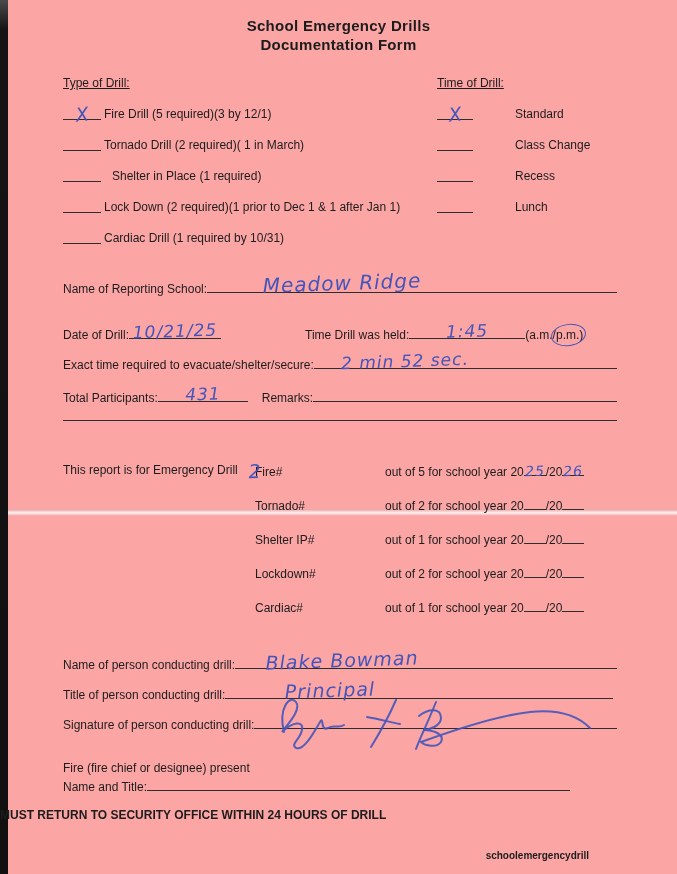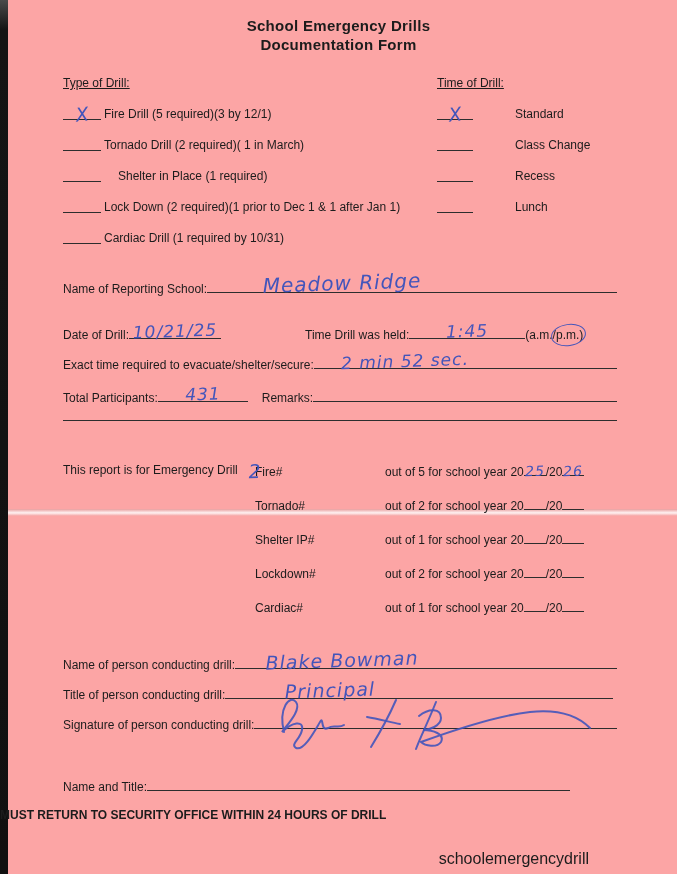--- a/index.html
+++ b/index.html
@@ -38,42 +38,42 @@
   .circled::after {
     content:""; position:absolute; left:-5px; right:-7px; top:-4px; bottom:-4px;
     border:1.7px solid var(--ink); border-radius:50%; transform:rotate(-8deg);
   }
   .rpt-field { display:inline-flex; width:130px; align-items:baseline;flex-direction:column; }
   .rpt-field .line { flex:1; }
   .bold { font-weight:bold; }
   .center { left:0; right:0; text-align:left; }
   .sig-svg { position:absolute; left:268px; top:690px; width:330px; height:62px; }
   .sig-svg path { stroke:var(--ink); fill:none; stroke-width:2; stroke-linecap:round; opacity:.9; }
-  .wm { font-size:16px; font-weight:normal; }
+  .wm { font-size:10px; font-weight:bold; }
 </style>
 </head>
 <body>
 
 <div class="page">
   <div class="scan-edge"></div>
   <div class="seam"></div>
 
   <div class="row title" style="top:16px">School Emergency Drills</div>
   <div class="row title" style="top:35px">Documentation Form</div>
 
   <div class="row hd" style="top:76px;left:63px">Type of Drill:</div>
 
   <div class="row" style="top:107px;left:63px">
     <span class="line" style="width:38px"><span class="ink xm">X</span></span><span style="margin-left:3px">Fire Drill (5 required)(3 by 12/1)</span>
   </div>
   <div class="row" style="top:138px;left:63px">
     <span class="line" style="width:38px"><span class="ink xm"></span></span><span style="margin-left:3px">Tornado Drill (2 required)( 1 in March)</span>
   </div>
   <div class="row" style="top:169px;left:63px">
-    <span class="line" style="width:38px"><span class="ink xm"></span></span><span style="margin-left:17px">Shelter in Place (1 required)</span>
+    <span class="line" style="width:38px"><span class="ink xm"></span></span><span style="margin-left:11px">Shelter in Place (1 required)</span>
   </div>
   <div class="row" style="top:200px;left:63px">
     <span class="line" style="width:38px"><span class="ink xm"></span></span><span style="margin-left:3px">Lock Down (2 required)(1 prior to Dec 1 &amp; 1 after Jan 1)</span>
   </div>
   <div class="row" style="top:231px;left:63px">
     <span class="line" style="width:38px"><span class="ink xm"></span></span><span style="margin-left:3px">Cardiac Drill (1 required by 10/31)</span>
   </div>
 
   <div class="row hd" style="top:76px;left:437px">Time of Drill:</div>
 
@@ -209,20 +209,21 @@
     <span class="line grow"></span>
   </div>
   <svg class="sig-svg" viewBox="0 0 330 62">
     <path d="M16 42 C10 18 22 4 28 12 C34 20 18 36 14 42 C24 32 36 30 34 40 C32 50 22 54 28 58 C36 61 46 42 52 32 C56 25 52 42 60 38 C66 34 70 39 76 35"></path>
     <path d="M128 10 C121 26 111 44 103 57"></path>
     <path d="M99 27 C110 29 122 32 132 34"></path>
     <path d="M168 12 C160 32 152 48 148 59"></path>
     <path d="M151 26 C161 18 173 18 173 28 C173 36 161 40 155 40 C165 40 177 44 173 52 C169 58 157 56 153 52 C175 44 225 26 262 22 C290 19 310 26 322 38"></path>
   </svg>
 
+  <div class="row" style="top:761px;left:63px">Fire (fire chief or designee) present</div>
   <div class="row flexrow" style="top:778px;left:63px;right:107px">
     <span>Name and Title:</span>
     <span class="line grow"></span>
   </div>
 
   <div class="row center bold" style="top:808px">MUST RETURN TO SECURITY OFFICE WITHIN 24 HOURS OF DRILL</div>
   <div class="row wm" style="top:850px;right:88px">schoolemergencydrill</div>
 </div>
 
 </body></html>

